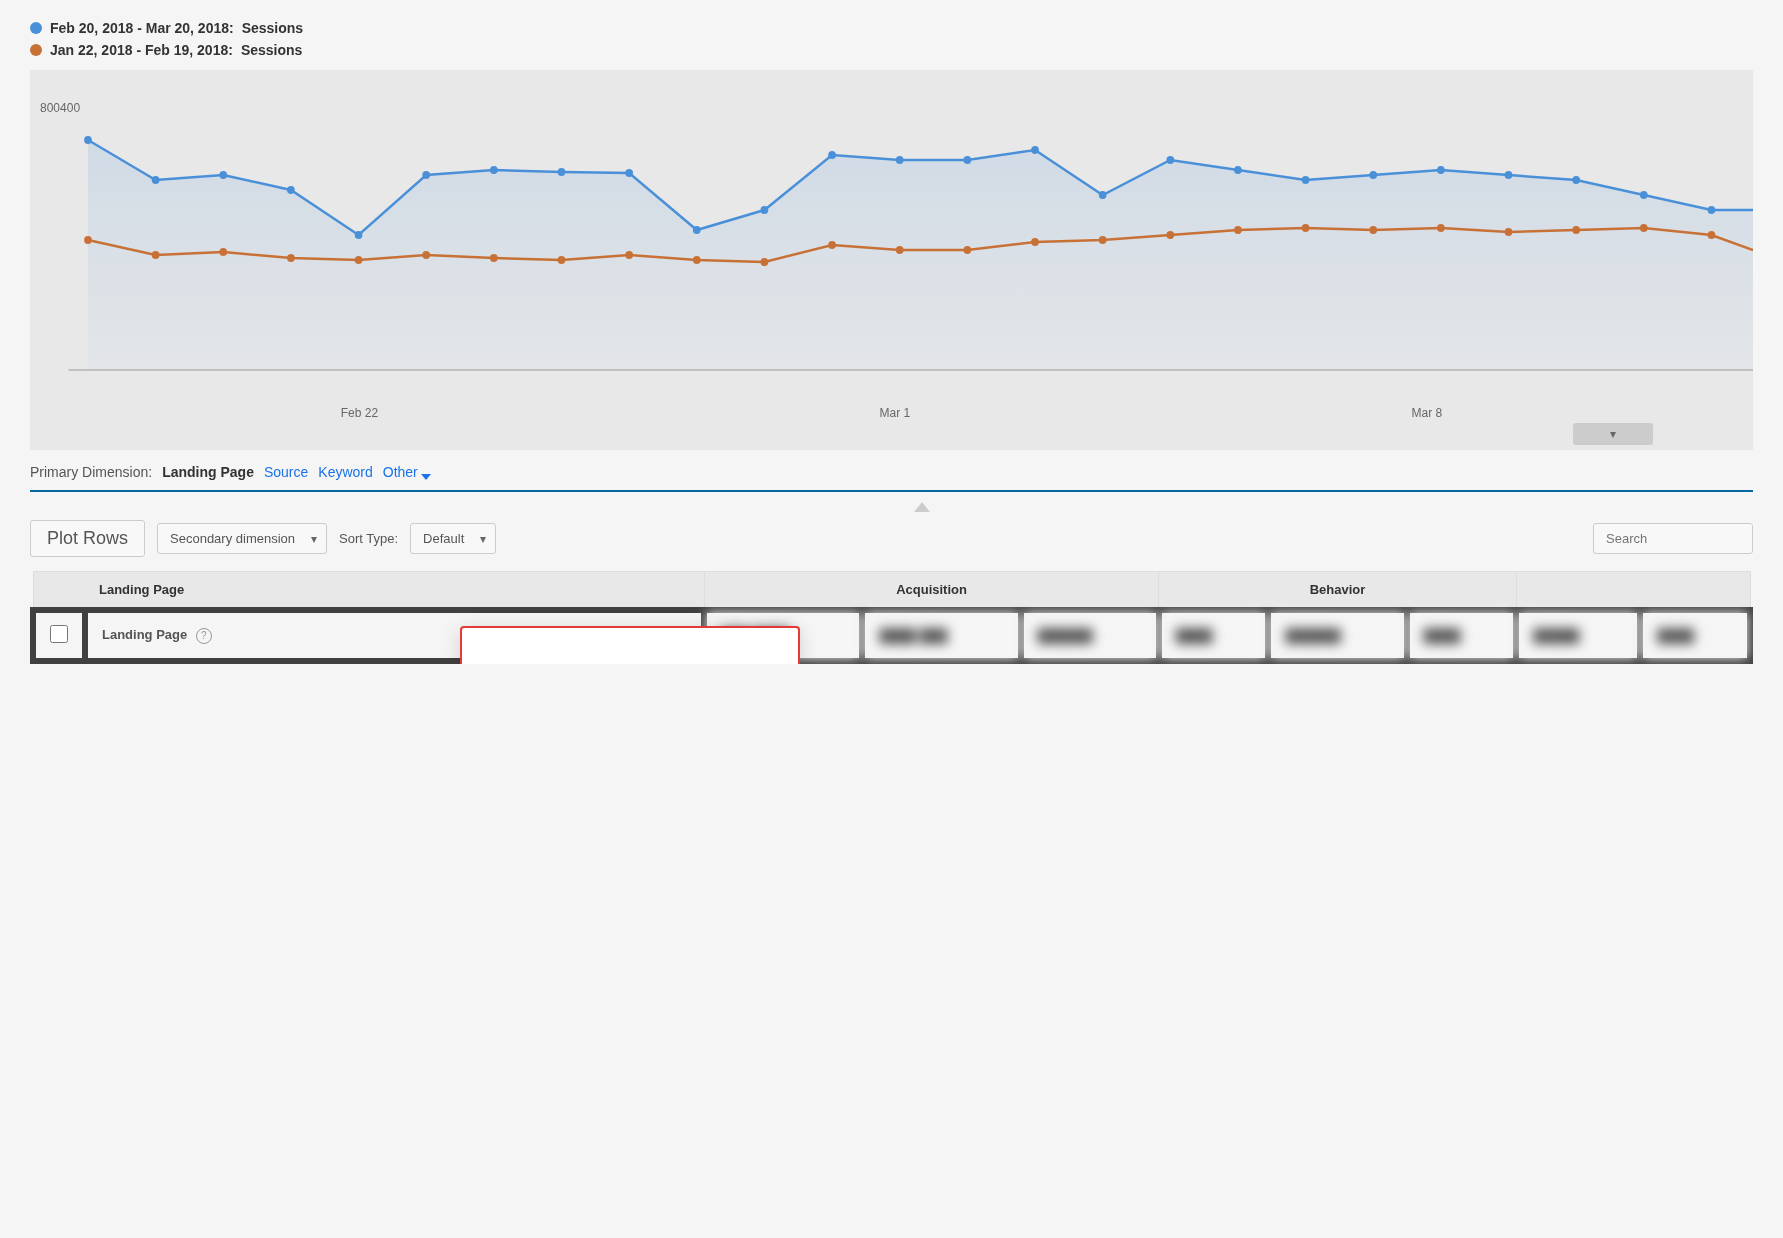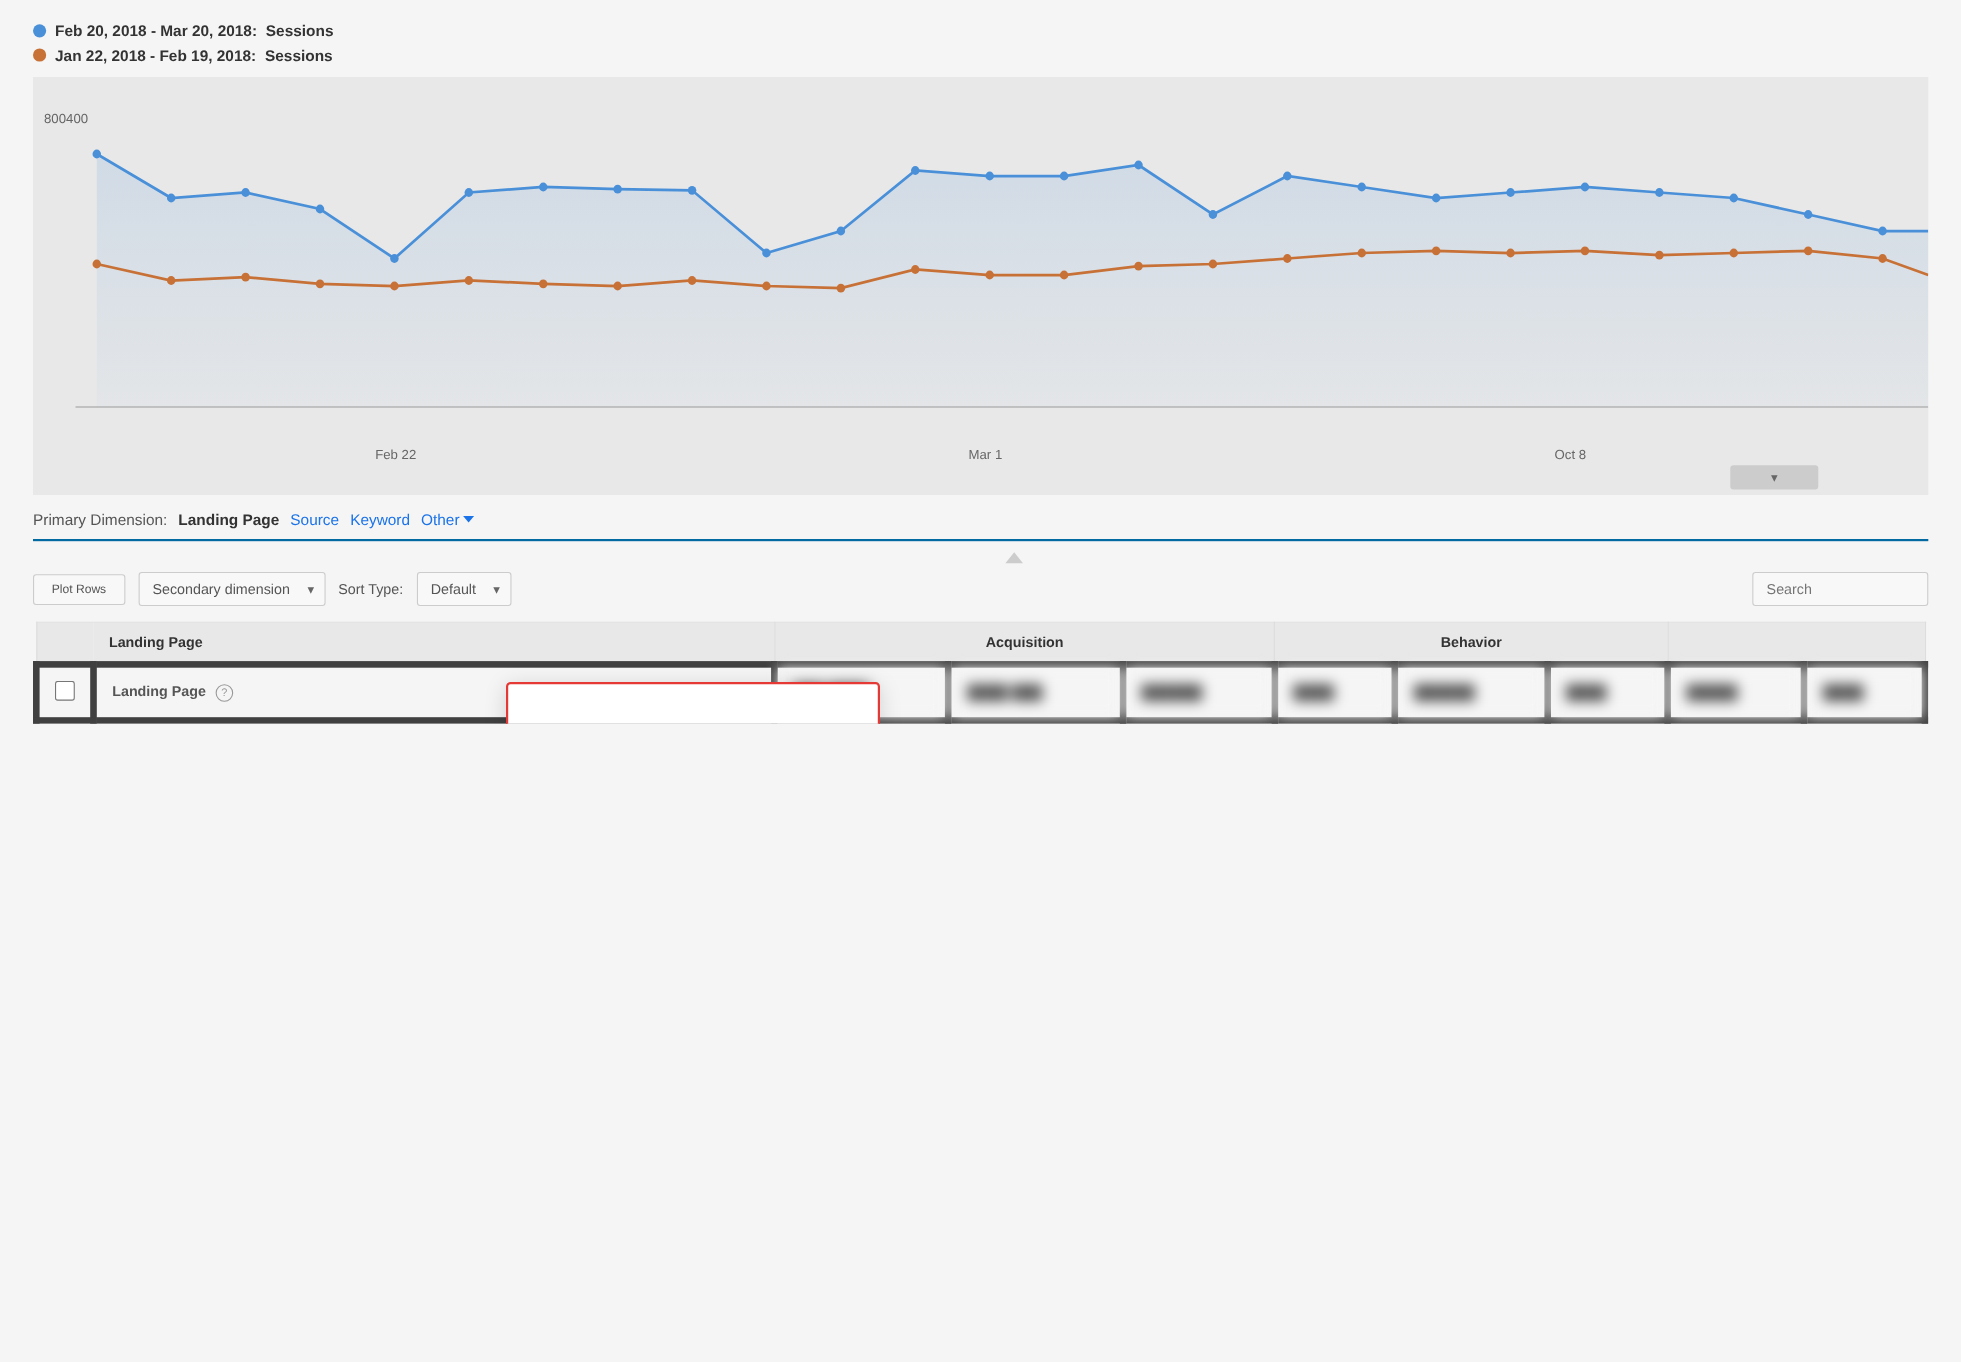--- a/index.html
+++ b/index.html
@@ -113,21 +113,21 @@
       font-weight: 700;
       color: #333;
     }
     .primary-dimension-bar .link {
       color: #1a73e8;
       cursor: pointer;
       text-decoration: none;
     }
     .other-link {
       display: flex;
-      align-items: center;
+      align-items: flex-end;
       gap: 3px;
       color: #1a73e8;
       cursor: pointer;
     }
     .chevron-down {
       width: 0;
       height: 0;
       border-left: 5px solid transparent;
       border-right: 5px solid transparent;
       border-top: 6px solid #1a73e8;
@@ -139,21 +139,21 @@
       display: flex;
       align-items: center;
       gap: 12px;
       padding: 10px 0 14px 0;
     }
     .toolbar-btn {
       padding: 7px 16px;
       border: 1px solid #ccc;
       background: #f8f8f8;
       border-radius: 3px;
-      font-size: 11px;
+      font-size: 18px;
       cursor: pointer;
       color: #555;
     }
 
     .toolbar-select {
       padding: 7px 30px 7px 12px;
       border: 1px solid #ccc;
       background: #f8f8f8;
       border-radius: 3px;
       font-size: 13px;
@@ -383,21 +383,21 @@
       <circle cx="1600" cy="150" r="4" fill="#c87137"></circle>
       <circle cx="1670" cy="148" r="4" fill="#c87137"></circle>
       <circle cx="1740" cy="155" r="4" fill="#c87137"></circle>
 
       <line x1="40" y1="290" x2="1783" y2="290" stroke="#999" stroke-width="1"></line>
     </svg>
 
     <div class="chart-x-labels">
       <span>Feb 22</span>
       <span>Mar 1</span>
-      <span>Oct 8</span>
+      <span>Mar 8</span>
     </div>
 
     <div class="chart-scrollbar">
       <span style="font-size:12px; color:#666;">▾</span>
     </div>
   </div>
 
   <div class="primary-dimension-bar">
     <span class="label">Primary Dimension:</span>
     <span class="active">Landing Page</span>

